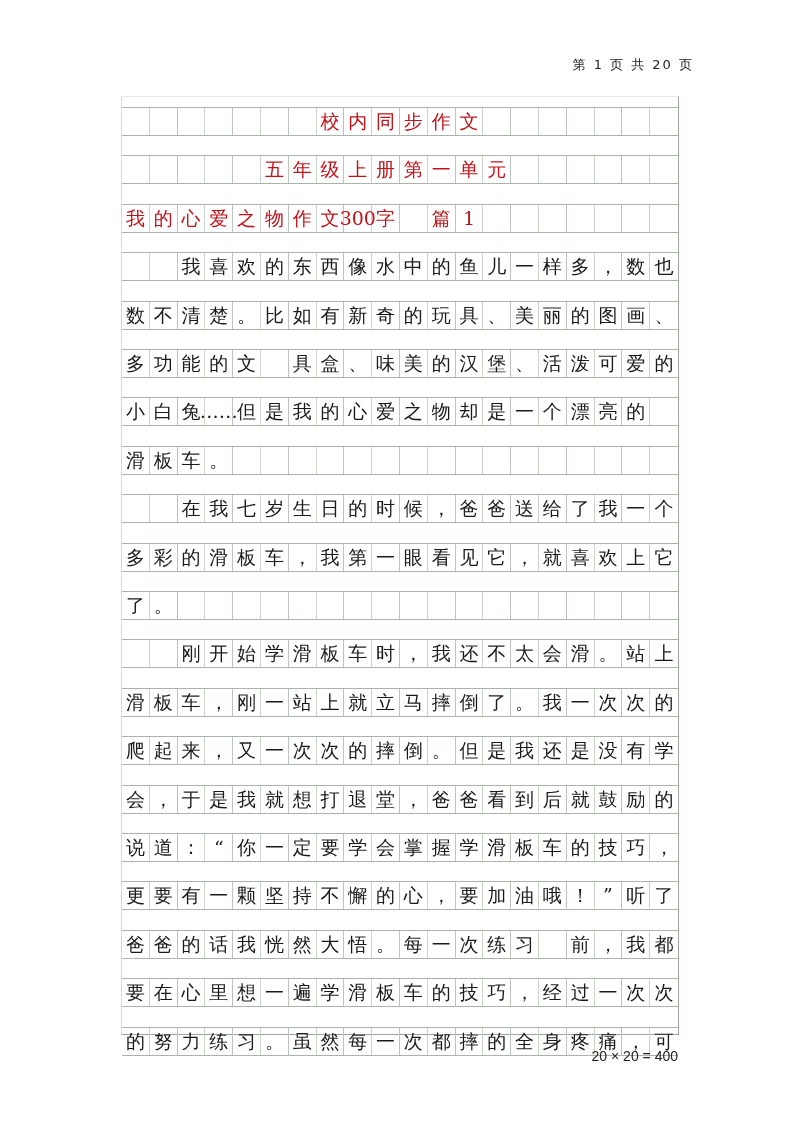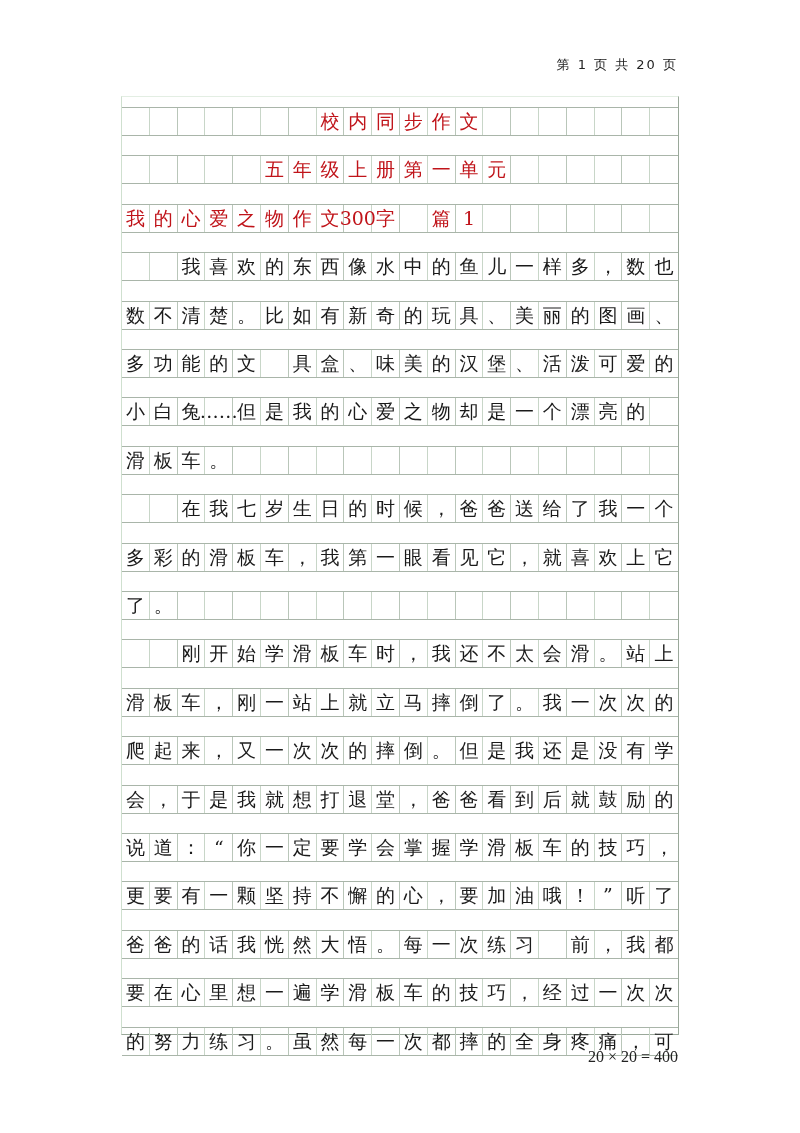--- a/index.html
+++ b/index.html
@@ -1,21 +1,21 @@
 <!DOCTYPE html>
 <html><head>
 <meta charset="utf-8">
 <style>
   html, body { margin:0; padding:0; background:#ffffff; }
   body { width:800px; height:1133px; position:relative; overflow:hidden;
          font-family: "DejaVu Serif", "Liberation Serif", serif; }
-  .page-header { position:absolute; top:56px; right:122px; font-size:13px; color:#222;
+  .page-header { position:absolute; top:56px; right:106px; font-size:13px; color:#222;
                  font-family:"DejaVu Sans","Liberation Sans",sans-serif; letter-spacing:2px; }
-  .page-footer { position:absolute; top:1048px; right:122px; font-size:16px; color:#222;
-                 font-family:Liberation Serif, serif;text-align:center; }
+  .page-footer { position:absolute; top:1048px; right:122px; font-size:14px; color:#222;
+                 font-family:Liberation Sans, sans-serif;text-align:center; }
   .sheet { position:absolute; left:121px; top:96px; width:558px; height:939px;
            border-left:1px solid #cfe0cf; border-right:1px solid #9aa89a;
            border-top:1px solid #e3eee3; border-bottom:1px solid #9aa89a; box-sizing:border-box; }
   .row { position:absolute; left:0; width:556px; height:27px; display:flex;
          border-top:1px solid #a9b5a9; border-bottom:1px solid #a9b5a9; }
   .cell { width:27.8px; height:27px; flex:0 0 auto; box-sizing:border-box;
           border-right:1px solid #c8d6c8; display:flex; align-items:center; justify-content:center;
           font-size:19px; color:#1a1a1a; line-height:1; white-space:nowrap; }
   .cell:nth-child(2n) { border-right-color:#b9c6b9; }
   .cell:last-child { border-right:none; }

